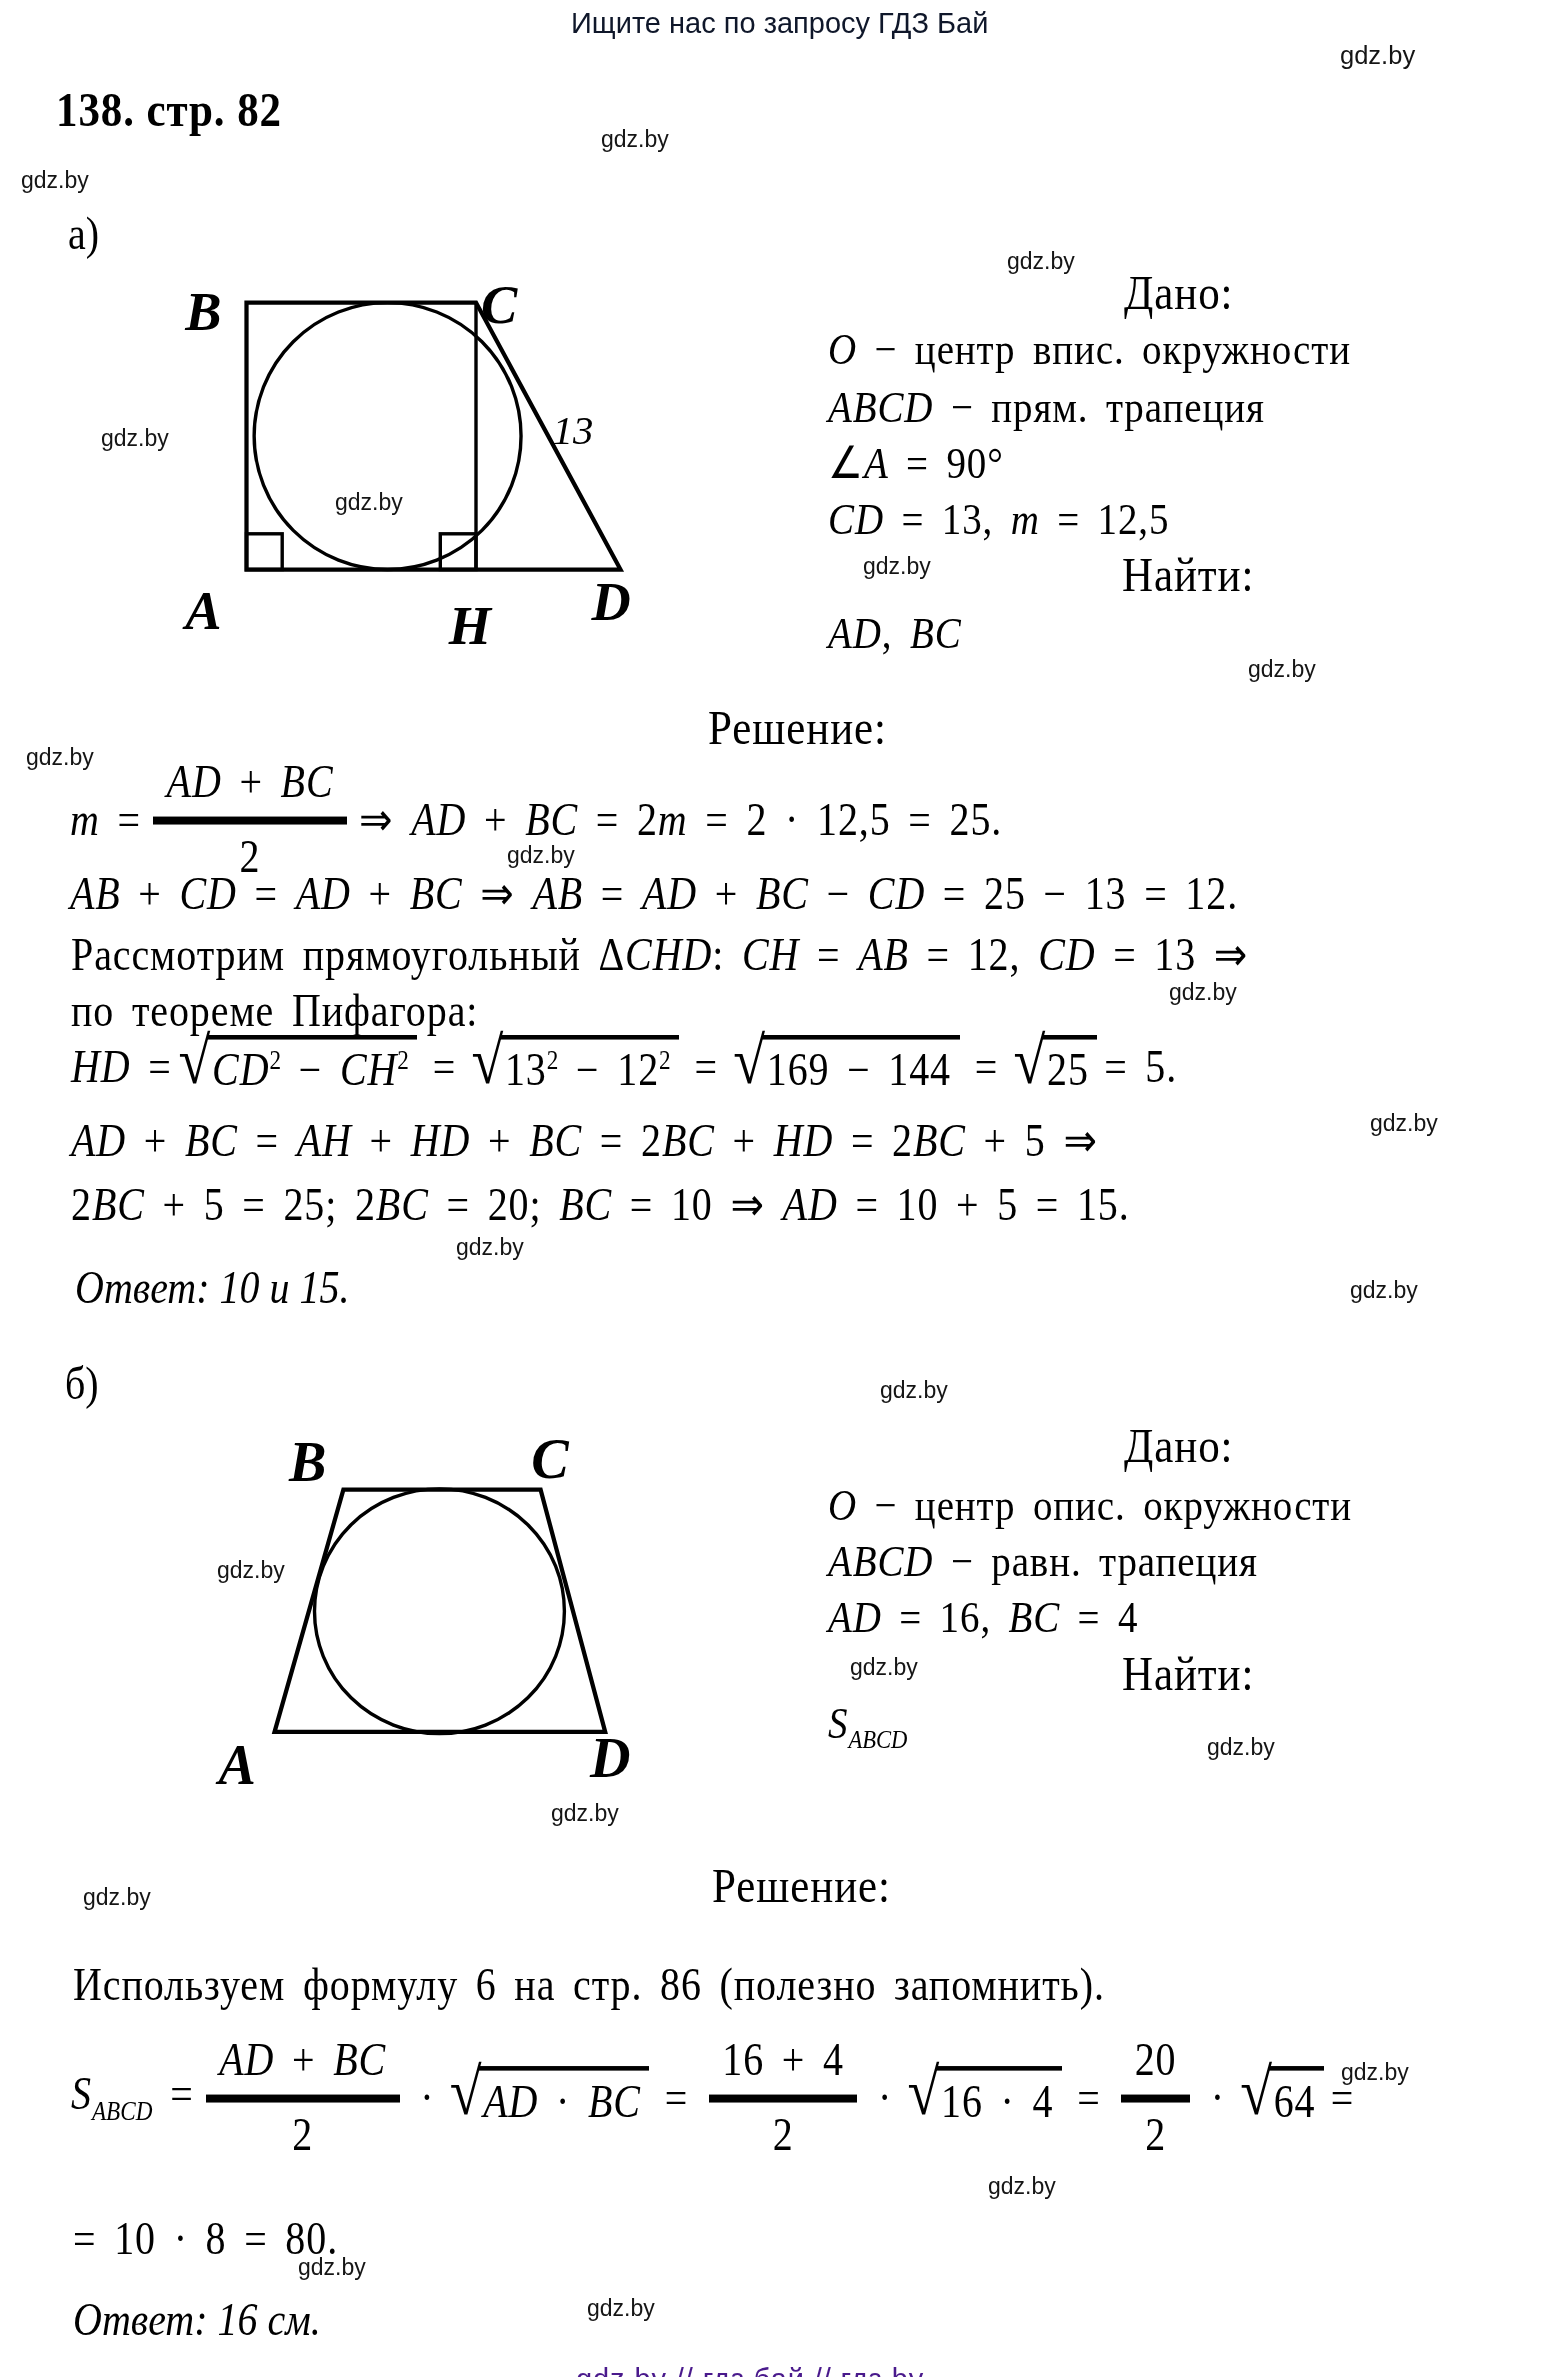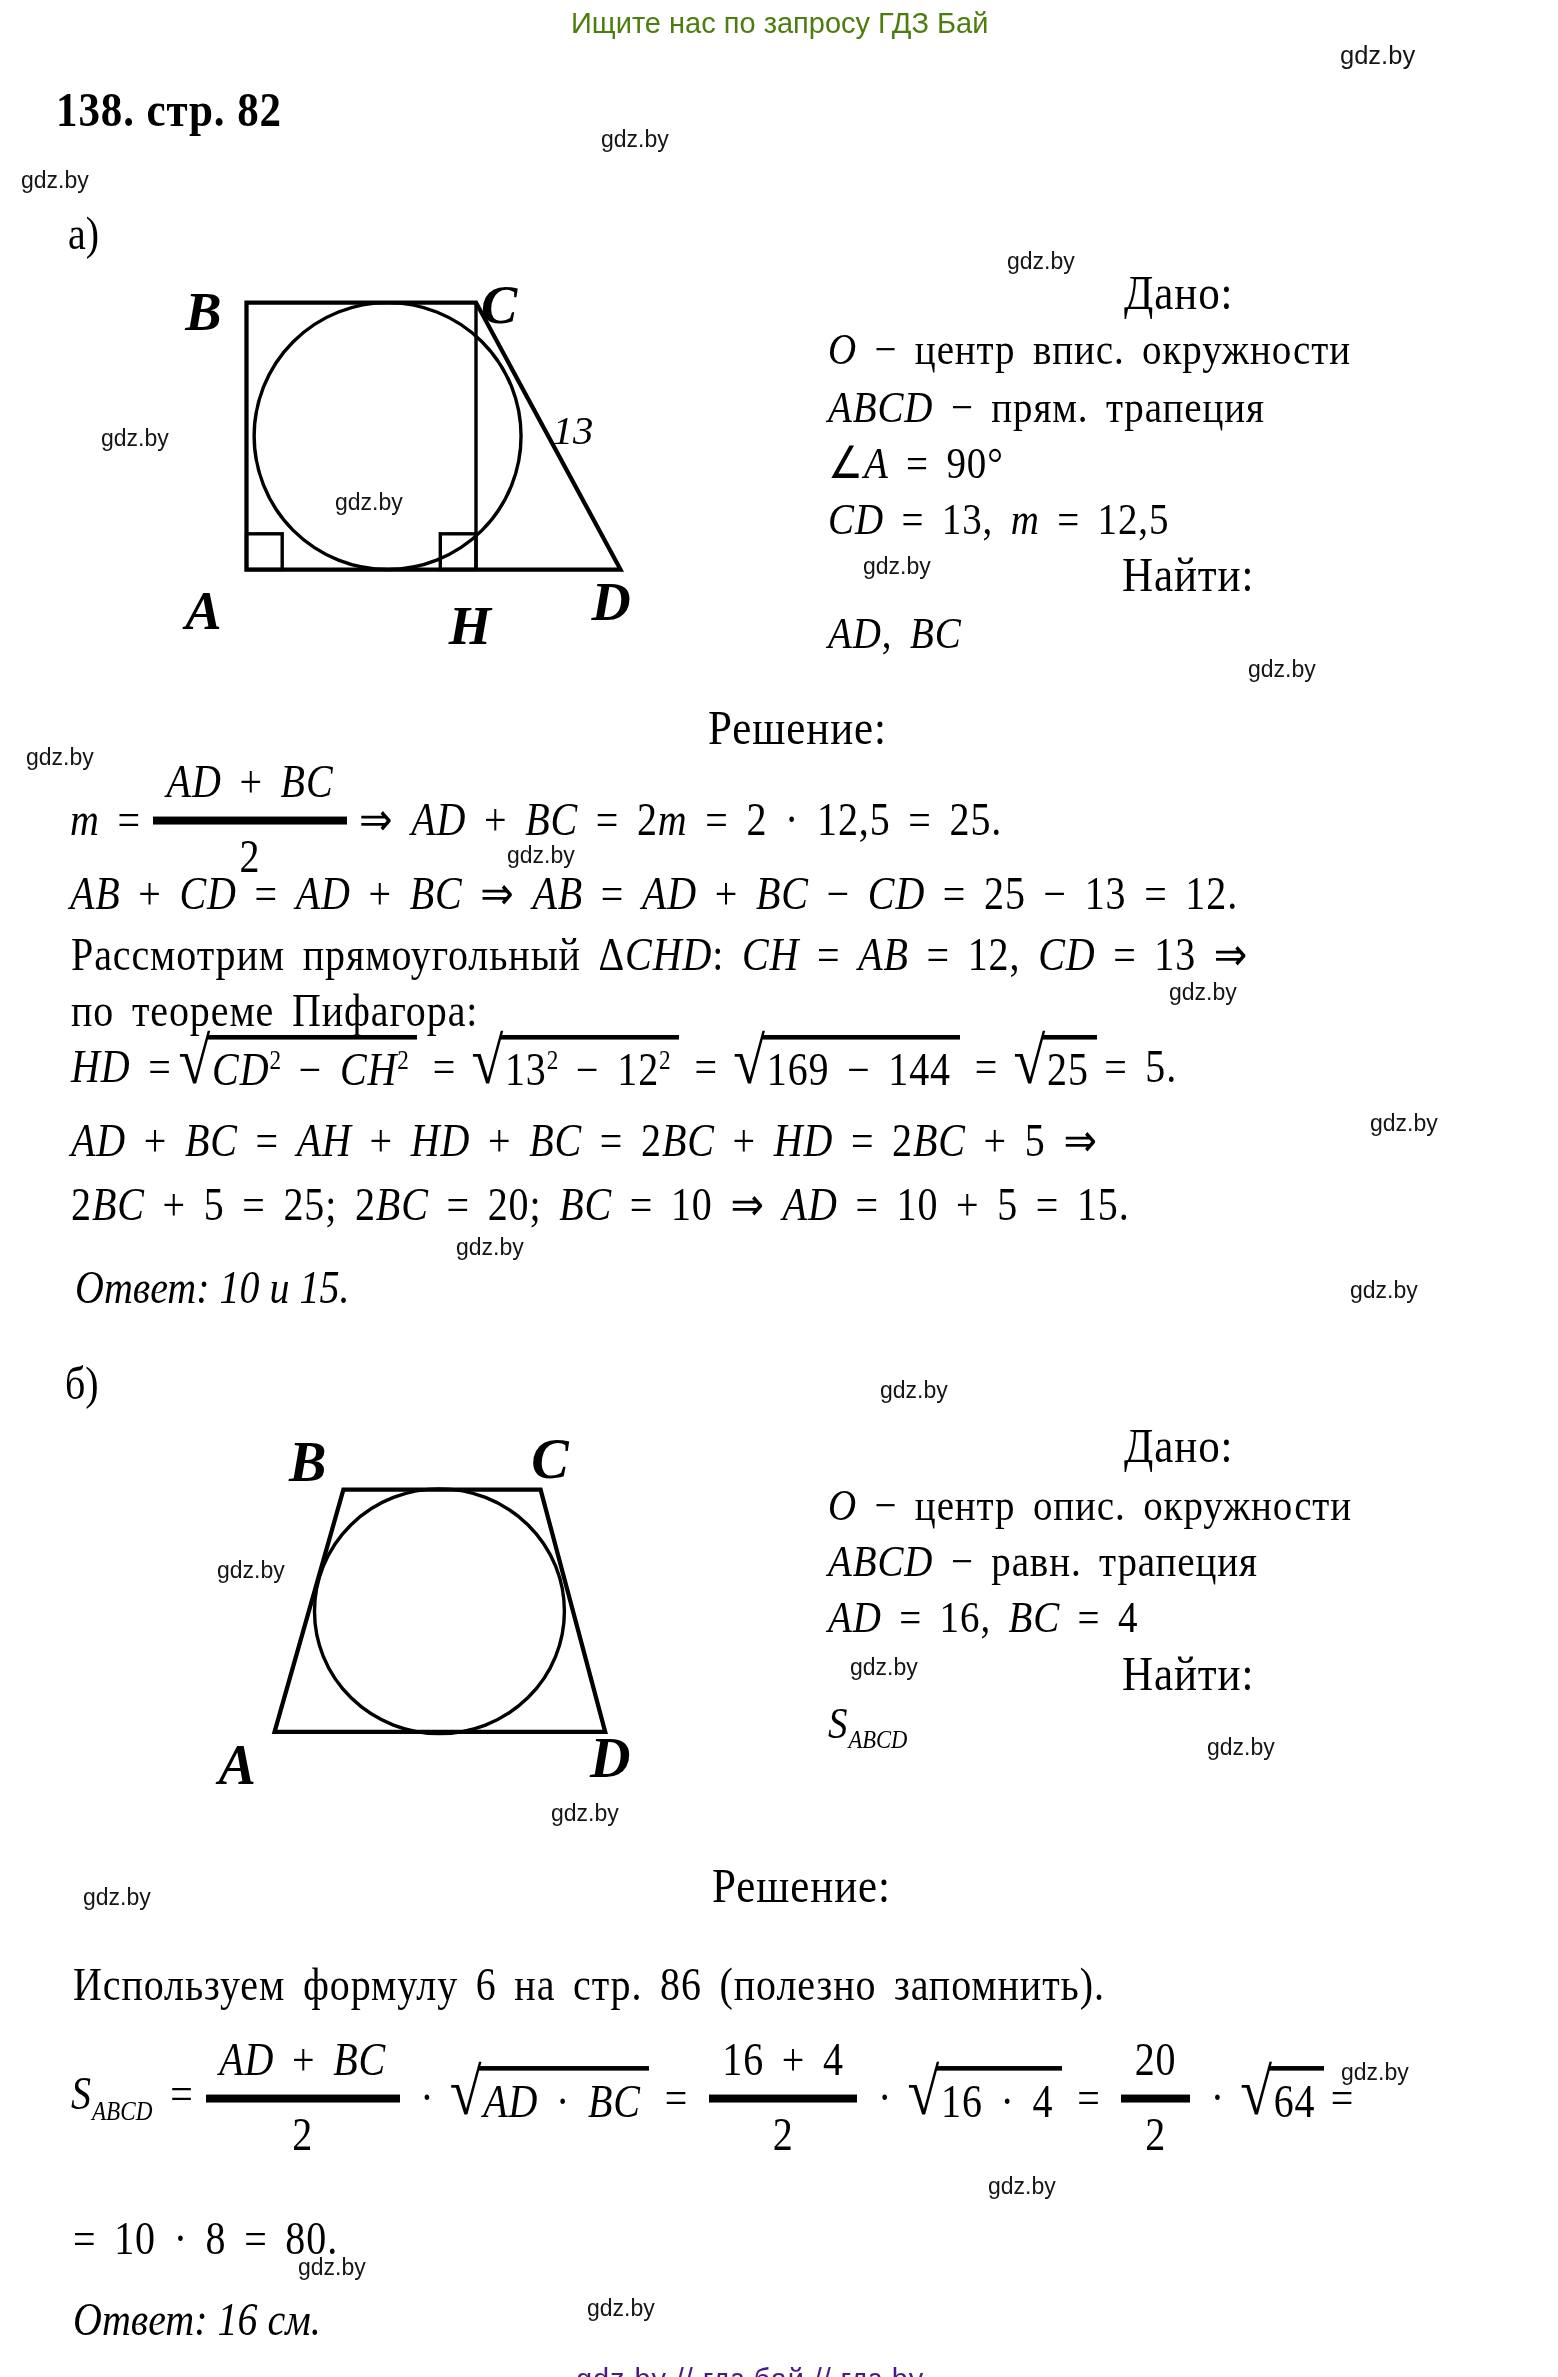--- a/index.html
+++ b/index.html
@@ -30,21 +30,21 @@
   svg .outline{fill:none;stroke:#000;stroke-width:5;}
   svg .thin{fill:none;stroke:#000;stroke-width:4;}
   svg .vlab{font-family:"Liberation Serif",serif;font-style:italic;font-weight:bold;font-size:64px;fill:#000;}
   svg .slab{font-family:"Liberation Serif",serif;font-style:italic;font-size:48px;fill:#000;}
 </style>
 </head>
 <body>
 
 <div class="page">
 
-  <div class="abs promo" style="left:571px;top:6.8px;color:#4d7c0f;">Ищите нас по запросу ГДЗ Бай</div>
+  <div class="abs promo" style="left:571px;top:6.8px;color:#0f172a;">Ищите нас по запросу ГДЗ Бай</div>
 
   <div class="wm" style="left:1340px;top:41px;font-size:25.5px;">gdz.by</div>
   <div class="wm" style="left:601px;top:126px;">gdz.by</div>
   <div class="wm" style="left:21px;top:167px;">gdz.by</div>
   <div class="wm" style="left:1007px;top:248px;">gdz.by</div>
   <div class="wm" style="left:101px;top:425px;">gdz.by</div>
   <div class="wm" style="left:335px;top:489px;">gdz.by</div>
   <div class="wm" style="left:863px;top:553px;">gdz.by</div>
   <div class="wm" style="left:1248px;top:656px;">gdz.by</div>
   <div class="wm" style="left:26px;top:744px;">gdz.by</div>

